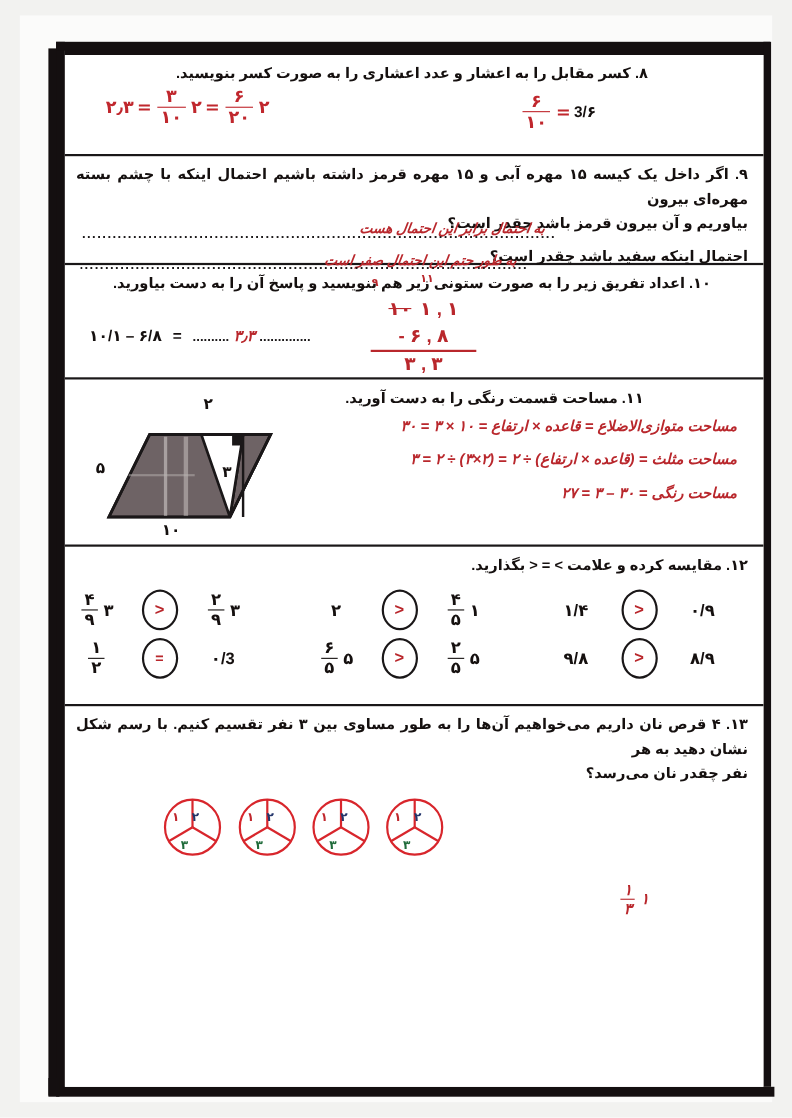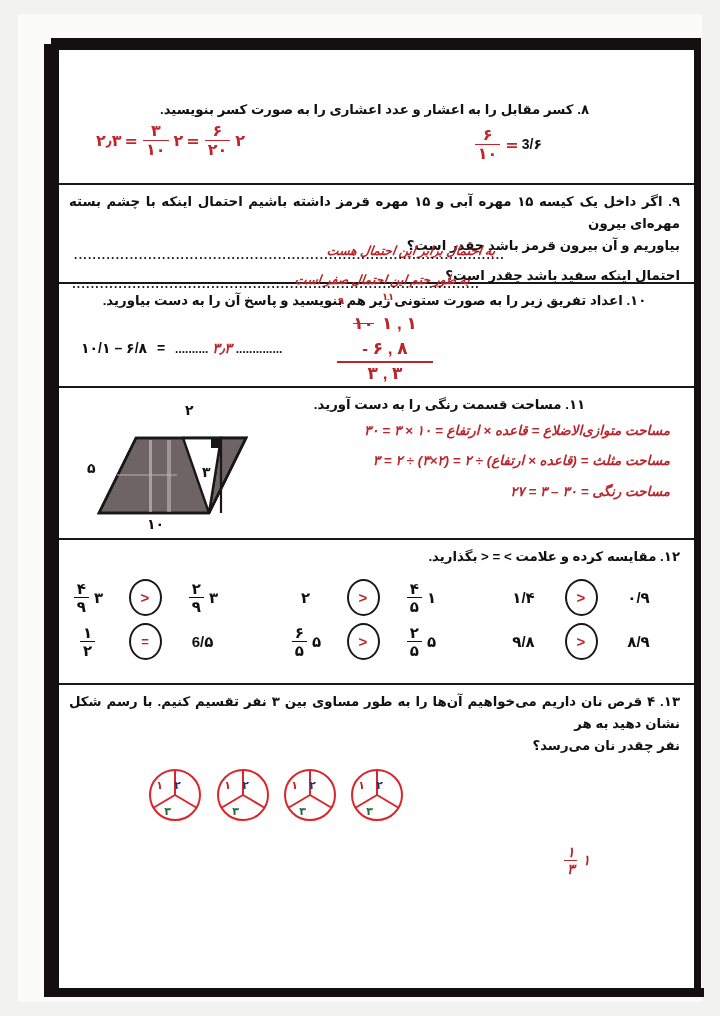--- a/index.html
+++ b/index.html
@@ -230,21 +230,21 @@
   <div class="frame-shadow" id="frame-left-outer"></div>
   <div class="frame-shadow" id="frame-left-inner"></div>
   <div class="frame-shadow" id="frame-top"></div>
   <div class="frame-shadow" id="frame-top2"></div>
   <div class="frame-shadow" id="frame-right"></div>
   <div class="frame-shadow" id="frame-bottom"></div>
   <div class="frame-shadow" id="frame-bottom2"></div>
 
   <div id="sheet">
 
-    <div class="qrow" style="height:92px;margin-top:43px;">
+    <div class="qrow" style="height:92px;">
       <div class="qtext center">۸. کسر مقابل را به اعشار و عدد اعشاری را به صورت کسر بنویسید.</div>
 
       <div id="q8-work">
 
         <div id="q8-left" class="hand">
           <span class="mixed">
             <span>۲</span>
             <span class="frac">
               <span class="num">۶</span>
               <span class="den">۲۰</span>
@@ -431,21 +431,21 @@
               <span class="mixed">
                 <span>۳</span>
                 <span class="frac">
                   <span class="num">۴</span>
                   <span class="den">۹</span>
                 </span>
               </span>
             </span>
           </div>
           <div class="cmp-row">
-            <span class="cmp-val">6/۵</span>
+            <span class="cmp-val">۰/3</span>
             <span class="cmp-circle" style="font-size:13px;">=</span>
             <span class="cmp-val">
               <span class="frac">
                 <span class="num">۱</span>
                 <span class="den">۲</span>
               </span>
             </span>
           </div>
         </div>
 

